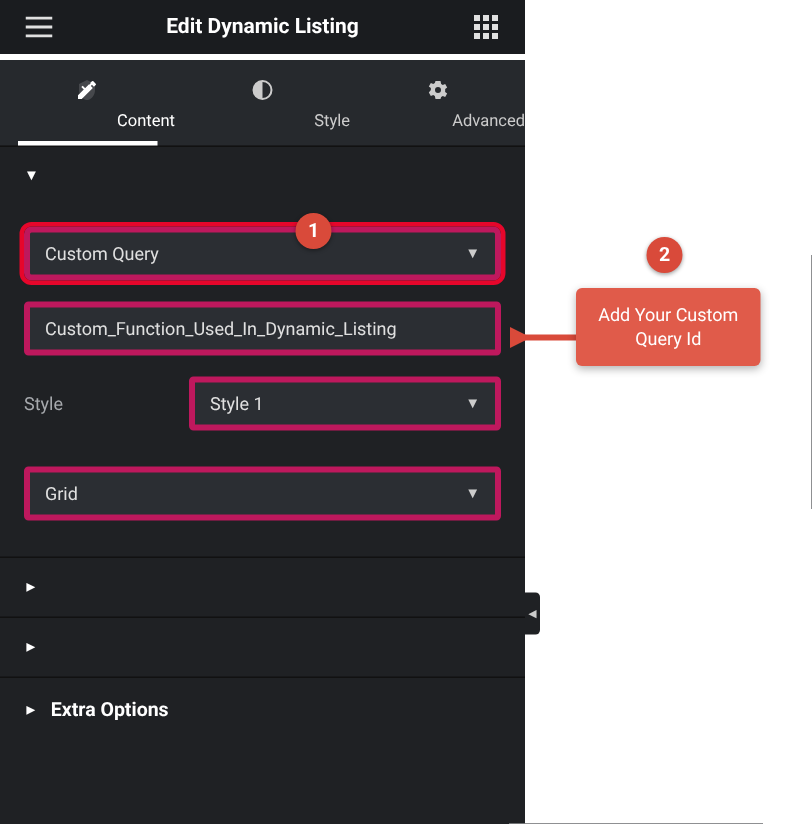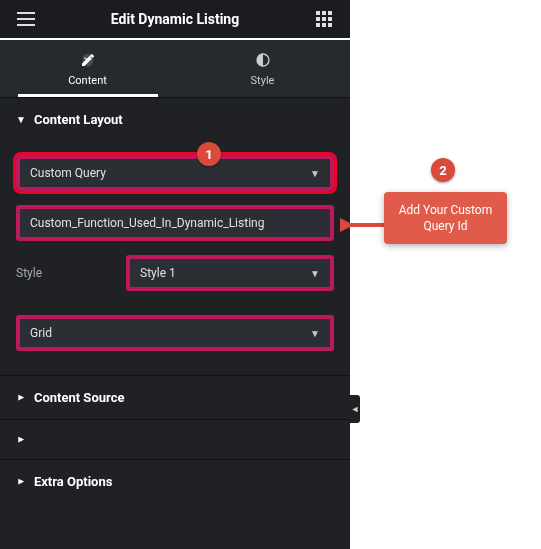--- a/index.html
+++ b/index.html
@@ -1,22 +1,22 @@
 <!DOCTYPE html>
 <html><head>
 <meta charset="utf-8">
 <style>
   * { box-sizing: border-box; margin: 0; padding: 0; font-family: -apple-system, BlinkMacSystemFont, "Segoe UI", Roboto, sans-serif; }
   body { background: #fff; width: 541px; height: 549px; position: relative; overflow: hidden; }
   .panel { width: 350px; height: 549px; background: #1f2124; color: #e0e0e0; display: flex; flex-direction: column; position: relative; }
-  .topbar { display: flex; align-items: center; justify-content: space-between; height: 40px; padding: 0 16px; background: #1a1c1f; border-bottom: 2px solid #ffffff; }
+  .topbar { display: flex; align-items: center; justify-content: space-between; height: 40px; padding: 0 16px; background: #1a1c1f; border-bottom: 4px solid #ffffff; }
   .topbar .hamburger, .topbar .grid-icon { width: 20px; height: 20px; display: flex; align-items: center; justify-content: center; cursor: pointer; }
   .topbar .title { font-weight: 700; font-size: 14px; color: #fff; }
   .tabs { display: flex; background: #26292d; }
-  .tab { flex: 1; text-align: center; padding: 12px 0 10px; font-size: 11px; color: #ccc; cursor: pointer; position: relative; }
+  .tab { flex: 1; text-align: right; padding: 12px 0 10px; font-size: 11px; color: #ccc; cursor: pointer; position: relative; }
   .tab.active { color: #fff; }
   .tab.active::after { content: ""; position: absolute; left: 10%; right: 10%; bottom: 0; height: 3px; background: #fff; }
   .tab .ticon { display: block; margin: 0 auto 6px; }
   .section-header { display: flex; align-items: center; padding: 14px 16px; font-weight: 700; font-size: 13px; color: #fff; cursor: pointer; border-top: 1px solid #111; }
   .section-header .arrow { margin-right: 8px; font-size: 10px; }
   .section-header.collapsed .arrow { transform: rotate(-90deg); display: inline-block; }
   .section-header:not(.collapsed) .arrow { transform: rotate(0deg); display: inline-block; }
   .section-body { padding: 4px 16px 10px; }
   .row { display: flex; align-items: center; margin: 10px 0 14px; }
   .row .label { flex: 0 0 110px; font-size: 12px; color: #a6a9ad; display: flex; align-items: center; gap: 4px; }
@@ -87,25 +87,30 @@
       </svg>
       <span>Content</span>
     </div>
     <div class="tab">
       <svg class="ticon" width="16" height="16" viewBox="0 0 24 24">
           <circle cx="12" cy="12" r="9" fill="none" stroke="#ccc" stroke-width="2"></circle>
           <path d="M12 3a9 9 0 000 18z" fill="#ccc"></path>
         </svg>
       <span>Style</span>
     </div>
+    <div class="tab">
+      <svg class="ticon" width="16" height="16" viewBox="0 0 24 24">
+          <path fill="#ccc" d="M19.14 12.94a7.49 7.49 0 000-1.88l2.03-1.58-2-3.46-2.39.96a7.54 7.54 0 00-1.63-.94L14.5 3h-5l-.65 2.04c-.58.24-1.12.55-1.63.94l-2.39-.96-2 3.46 2.03 1.58a7.49 7.49 0 000 1.88L2.83 14.5l2 3.46 2.39-.96c.5.39 1.05.7 1.63.94L9.5 21h5l.65-2.04c.58-.24 1.12-.55 1.63-.94l2.39.96 2-3.46-2.03-1.58zM12 15a3 3 0 110-6 3 3 0 010 6z"></path>
+        </svg>
+      <span>Advanced</span>
+    </div>
   </div>
 
   <div class="section-header">
     <span class="arrow">▼</span>
-    <span>Content Layout</span>
   </div>
   <div class="section-body">
 
     <div class="row">
       <div class="control">
         <div class="select highlight-red">
           <span>Custom Query</span>
           <span class="caret">▼</span>
         </div>
       </div>
@@ -135,21 +140,20 @@
           <span>Grid</span>
           <span class="caret">▼</span>
         </div>
       </div>
     </div>
 
   </div>
 
   <div class="section-header collapsed">
     <span class="arrow">▼</span>
-    <span>Content Source</span>
   </div>
 
   <div class="section-header collapsed">
     <span class="arrow">▼</span>
   </div>
 
   <div class="section-header collapsed">
     <span class="arrow">▼</span>
     <span>Extra Options</span>
   </div>

